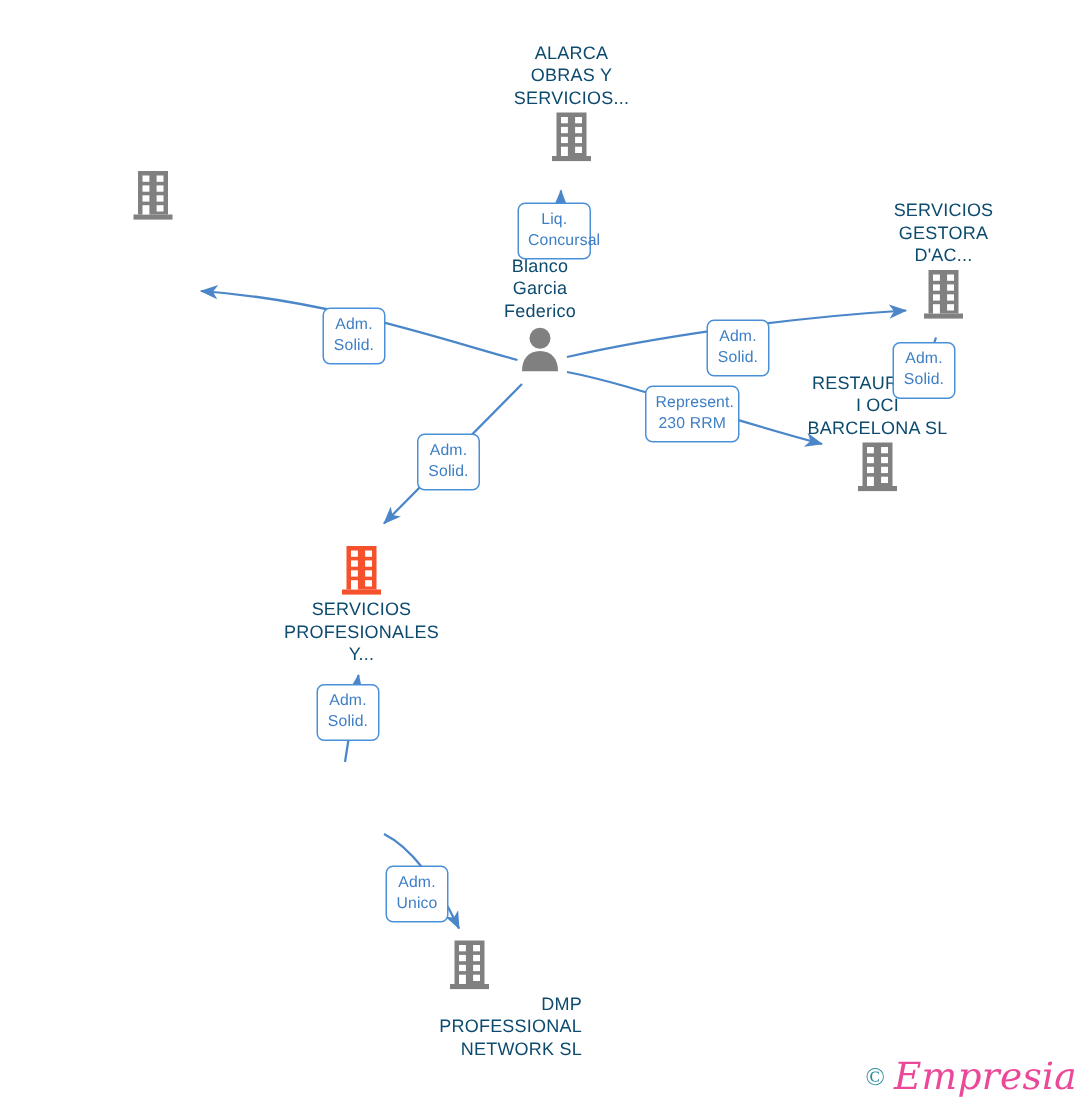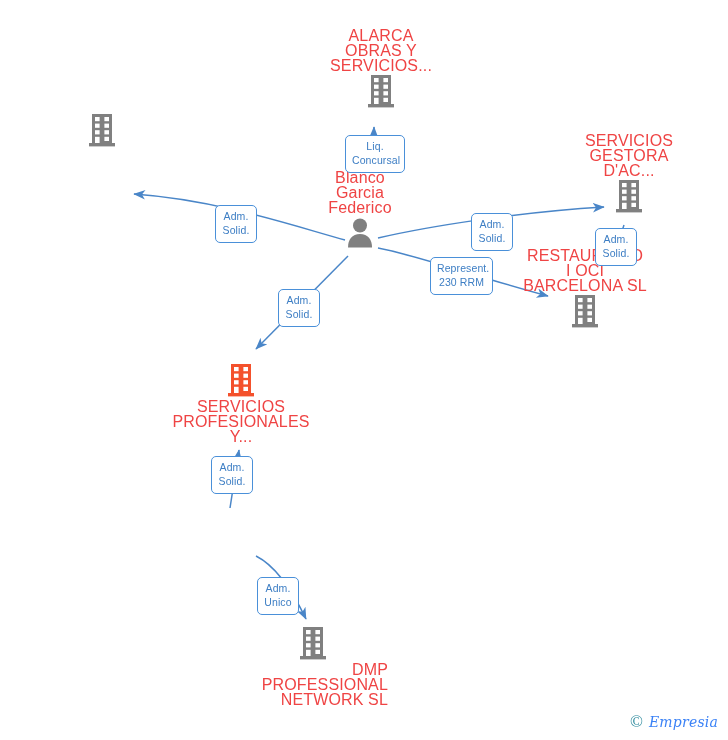--- a/index.html
+++ b/index.html
@@ -34,22 +34,22 @@
     line-height: 15px;
   }
   .node .glyph {
     display: block;
     margin: 0 auto;
     width: 32px;
     height: 34px;
   }
   .node .caption {
     display: block;
-    font-size: 16px;
-    color: #ef4444;
+    font-size: 12px;
+    color: #0c4a6e;
     letter-spacing: .15px;
     white-space: pre-line;
   }
   .node.label-above .caption { margin-bottom: 1px; }
   .node.label-below .caption { margin-top: 2px; }
 
   
   .badge {
     position: absolute;
     box-sizing: border-box;
@@ -245,21 +245,21 @@
           <rect x="9" y="23.8" width="4.6" height="6.2"></rect>
           <rect x="18.4" y="23.8" width="4.6" height="4.2"></rect>
         </g>
       </svg>
     </span>
     <span class="caption">DMP
 PROFESSIONAL
 NETWORK  SL</span>
   </div>
 
-  <div class="badge" style="left:345px; top:135px; width:60px;">Liq.
+  <div class="badge" style="left:345px; top:135px; width:49px;">Liq.
 Concursal</div>
 
   <div class="badge" style="left:215px; top:205px; width:42px;">Adm.
 Solid.</div>
 
   <div class="badge" style="left:471px; top:213px; width:42px;">Adm.
 Solid.</div>
 
   <div class="badge" style="left:430px; top:257px; width:63px;">Represent.
 230 RRM</div>
@@ -271,16 +271,16 @@
 Solid.</div>
 
   <div class="badge" style="left:211px; top:456px; width:42px;">Adm.
 Solid.</div>
 
   <div class="badge" style="left:257px; top:577px; width:42px;">Adm.
 Unico</div>
 
   <div style="position:absolute; right:10px; bottom:8px; display:flex; align-items:center; gap:6px;">
     <span style="font-size:17px; color:#2e8b9e; font-family:'Liberation Serif', serif;">©</span>
-    <span style="font-size:14px; color:#3b82f6; font-family:'DejaVu Serif', serif; font-style:italic; letter-spacing:.2px;">Empresia</span>
+    <span style="font-size:25px; color:#ec4899; font-family:'DejaVu Serif', serif; font-style:italic; letter-spacing:.2px;">Empresia</span>
   </div>
 
 </div>
 
 </body></html>

